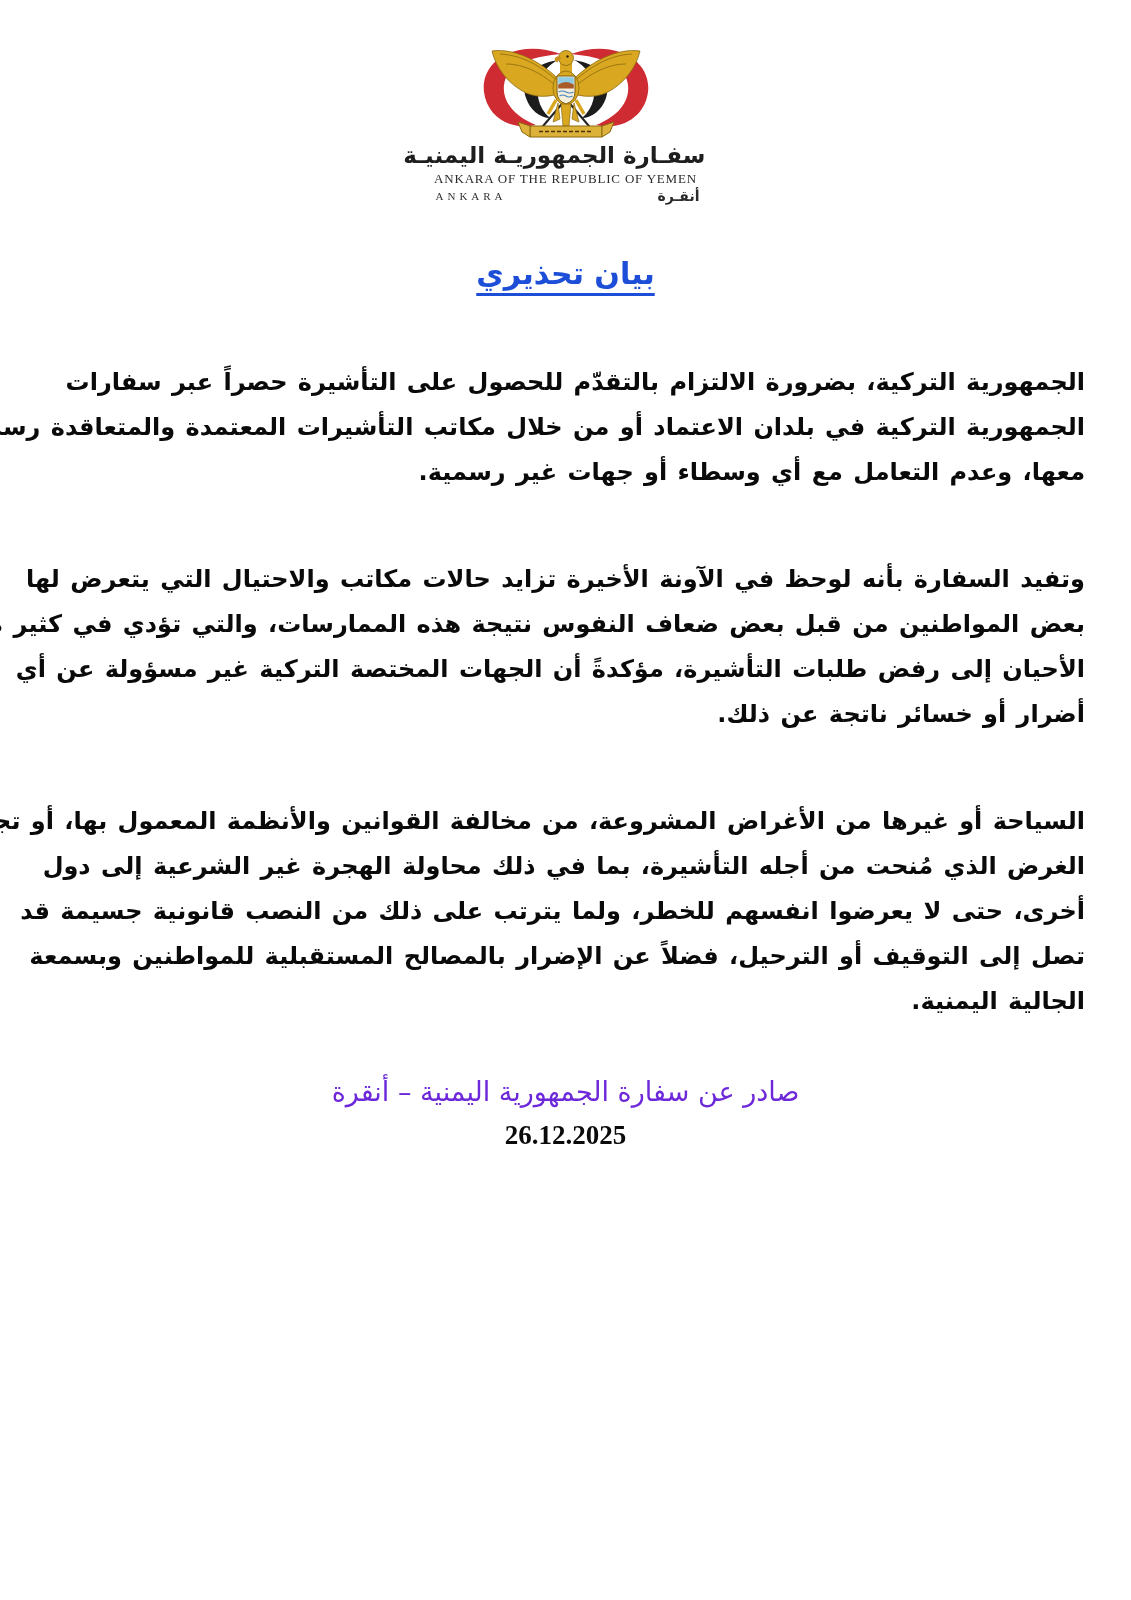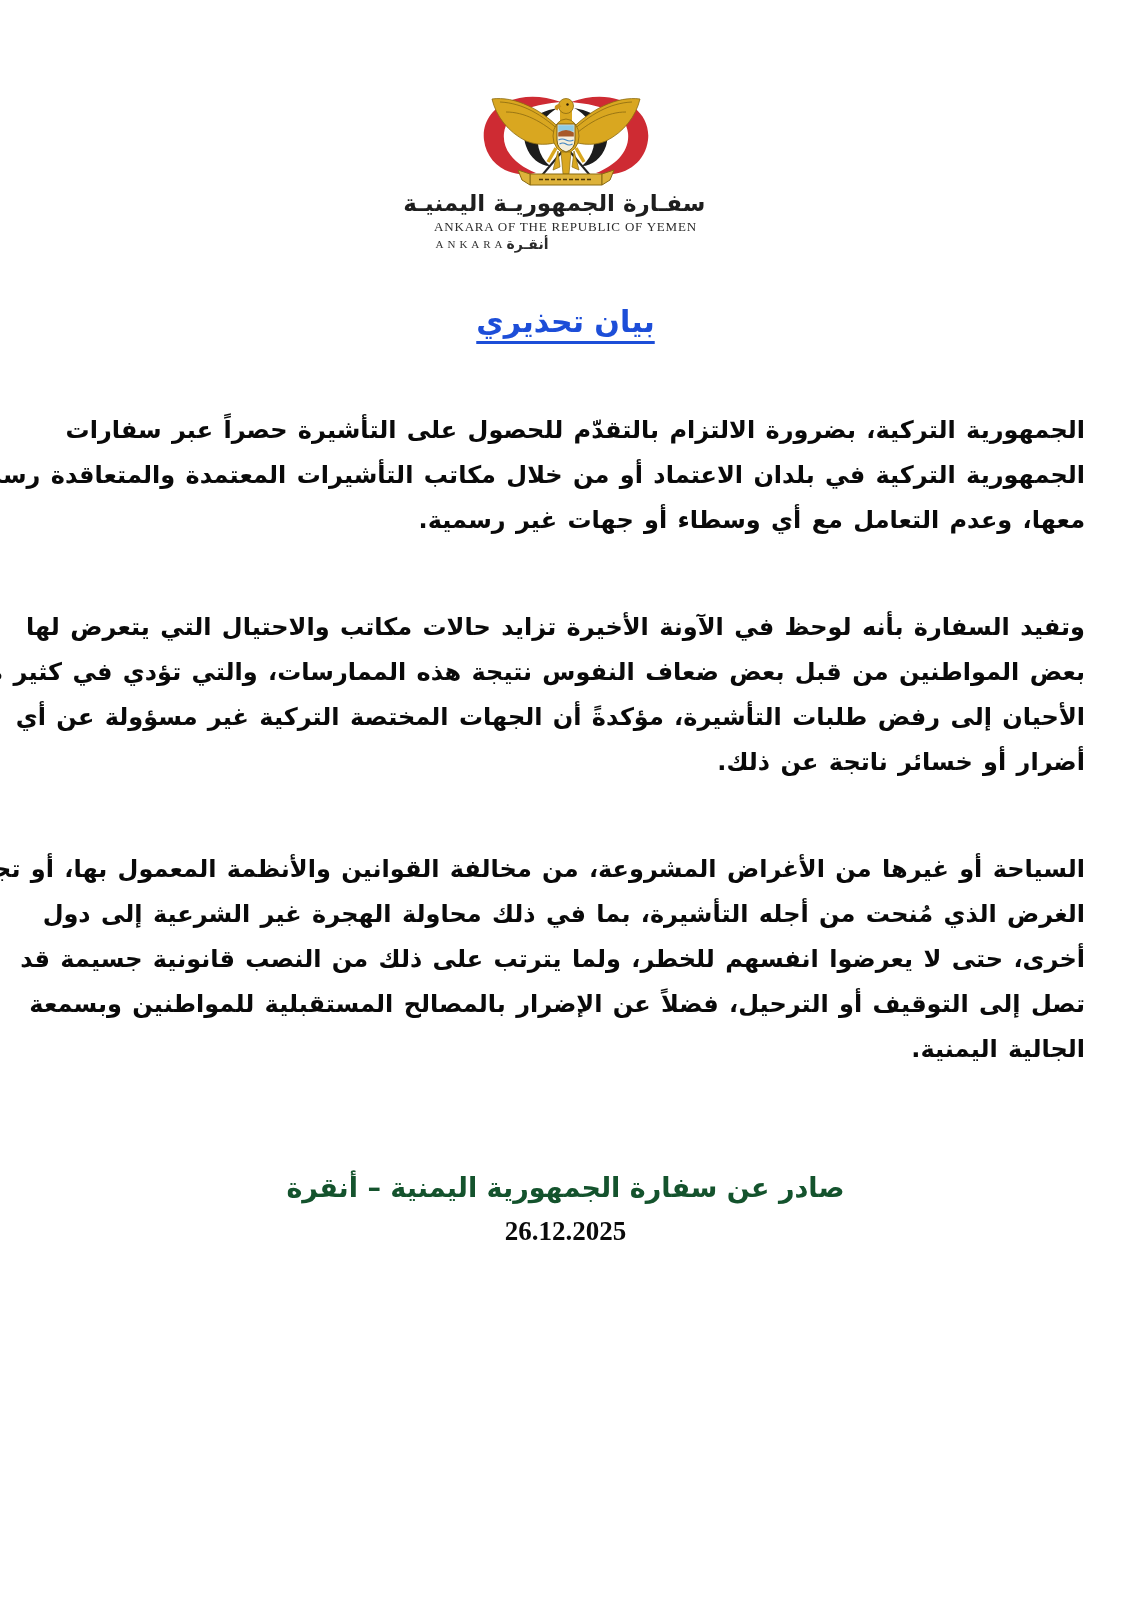--- a/index.html
+++ b/index.html
@@ -3,38 +3,38 @@
 <meta charset="utf-8">
 <style>
   * { margin:0; padding:0; box-sizing:border-box; }
   html,body { background:#ffffff; }
   body {
     width:1131px; height:1600px;
     font-family:"DejaVu Sans", sans-serif;
     color:#0d0d0d;
     overflow:hidden;
   }
-  .page { width:1131px; height:1600px; padding-top:88px; background:#fff; }
+  .page { width:1131px; height:1600px; padding-top:40px; background:#fff; }
 
   
   .letterhead { width:280px; margin:0 auto; text-align:center; }
   .emblem-svg { display:block; margin:0 auto; width:212px; height:100px; }
   .callig {
     direction:rtl;
     font-size:23px; font-weight:bold; color:#1e1e1e;
     line-height:30px; letter-spacing:1px;
     white-space:nowrap;
   }
   .embassy-en {
     font-family:"Liberation Serif", serif;
     font-size:13px; letter-spacing:0.8px; color:#2b2b2b;
     line-height:17px; white-space:nowrap;
   }
   .city-row {
-    display:flex; justify-content:flex-start; align-items:center;
+    display:flex; justify-content:space-between; align-items:center;
     padding:0 6px 0 10px; margin-top:1px;
   }
   .city-en {
     font-family:"Liberation Serif", serif;
     font-size:11px; letter-spacing:4px; color:#333; line-height:16px;
   }
   .city-ar {
     direction:rtl; font-size:14px; font-weight:bold; color:#2b2b2b; line-height:16px;
   }
 
@@ -66,22 +66,22 @@
     text-align-last:justify;
     word-spacing:2px;
   }
   .line-last {
     text-align-last:right;
   }
 
   
   .issuer {
     direction:rtl; text-align:center;
-    margin-top:96px;
-    font-size:27px; font-weight:bold; color:#14532d; line-height:40px;
+    margin-top:48px;
+    font-size:27px; font-weight:normal; color:#6d28d9; line-height:40px;
   }
   .doc-date {
     text-align:center; margin-top:5px;
     font-family:"Liberation Serif", serif;
     font-size:27px; font-weight:bold; color:#0a0a0a; line-height:36px;
   }
 </style>
 </head>
 <body>
 

